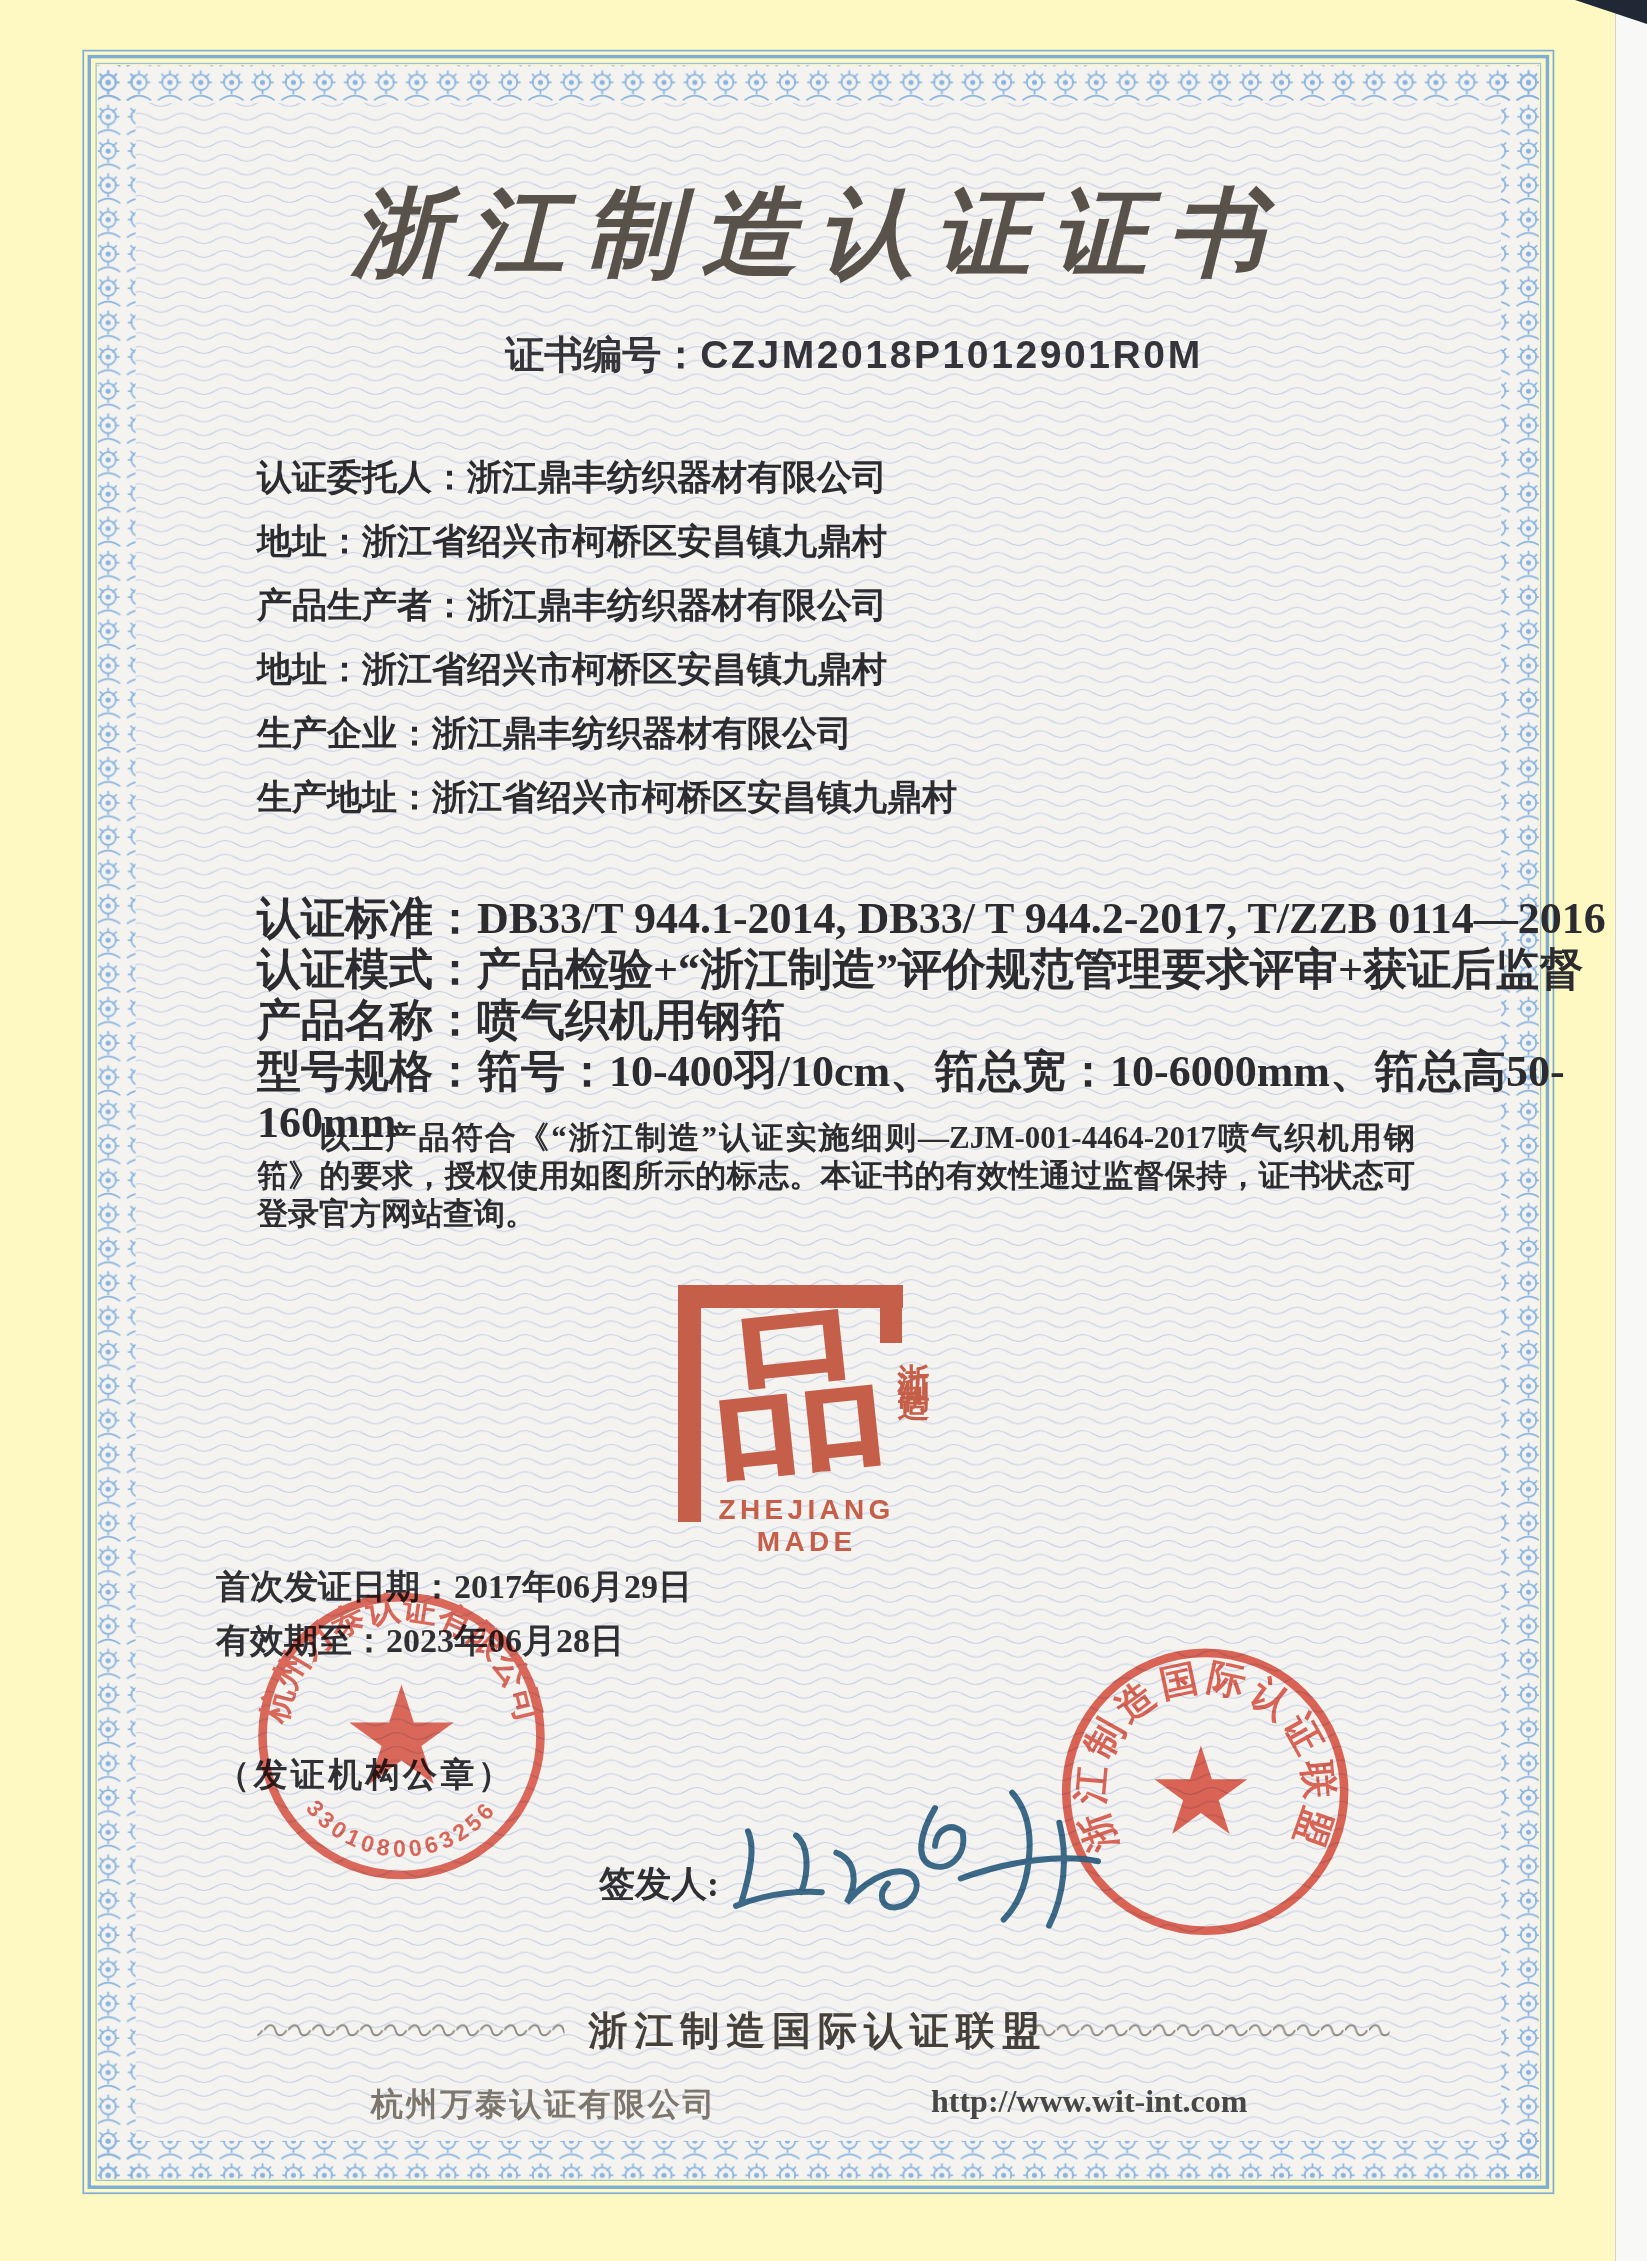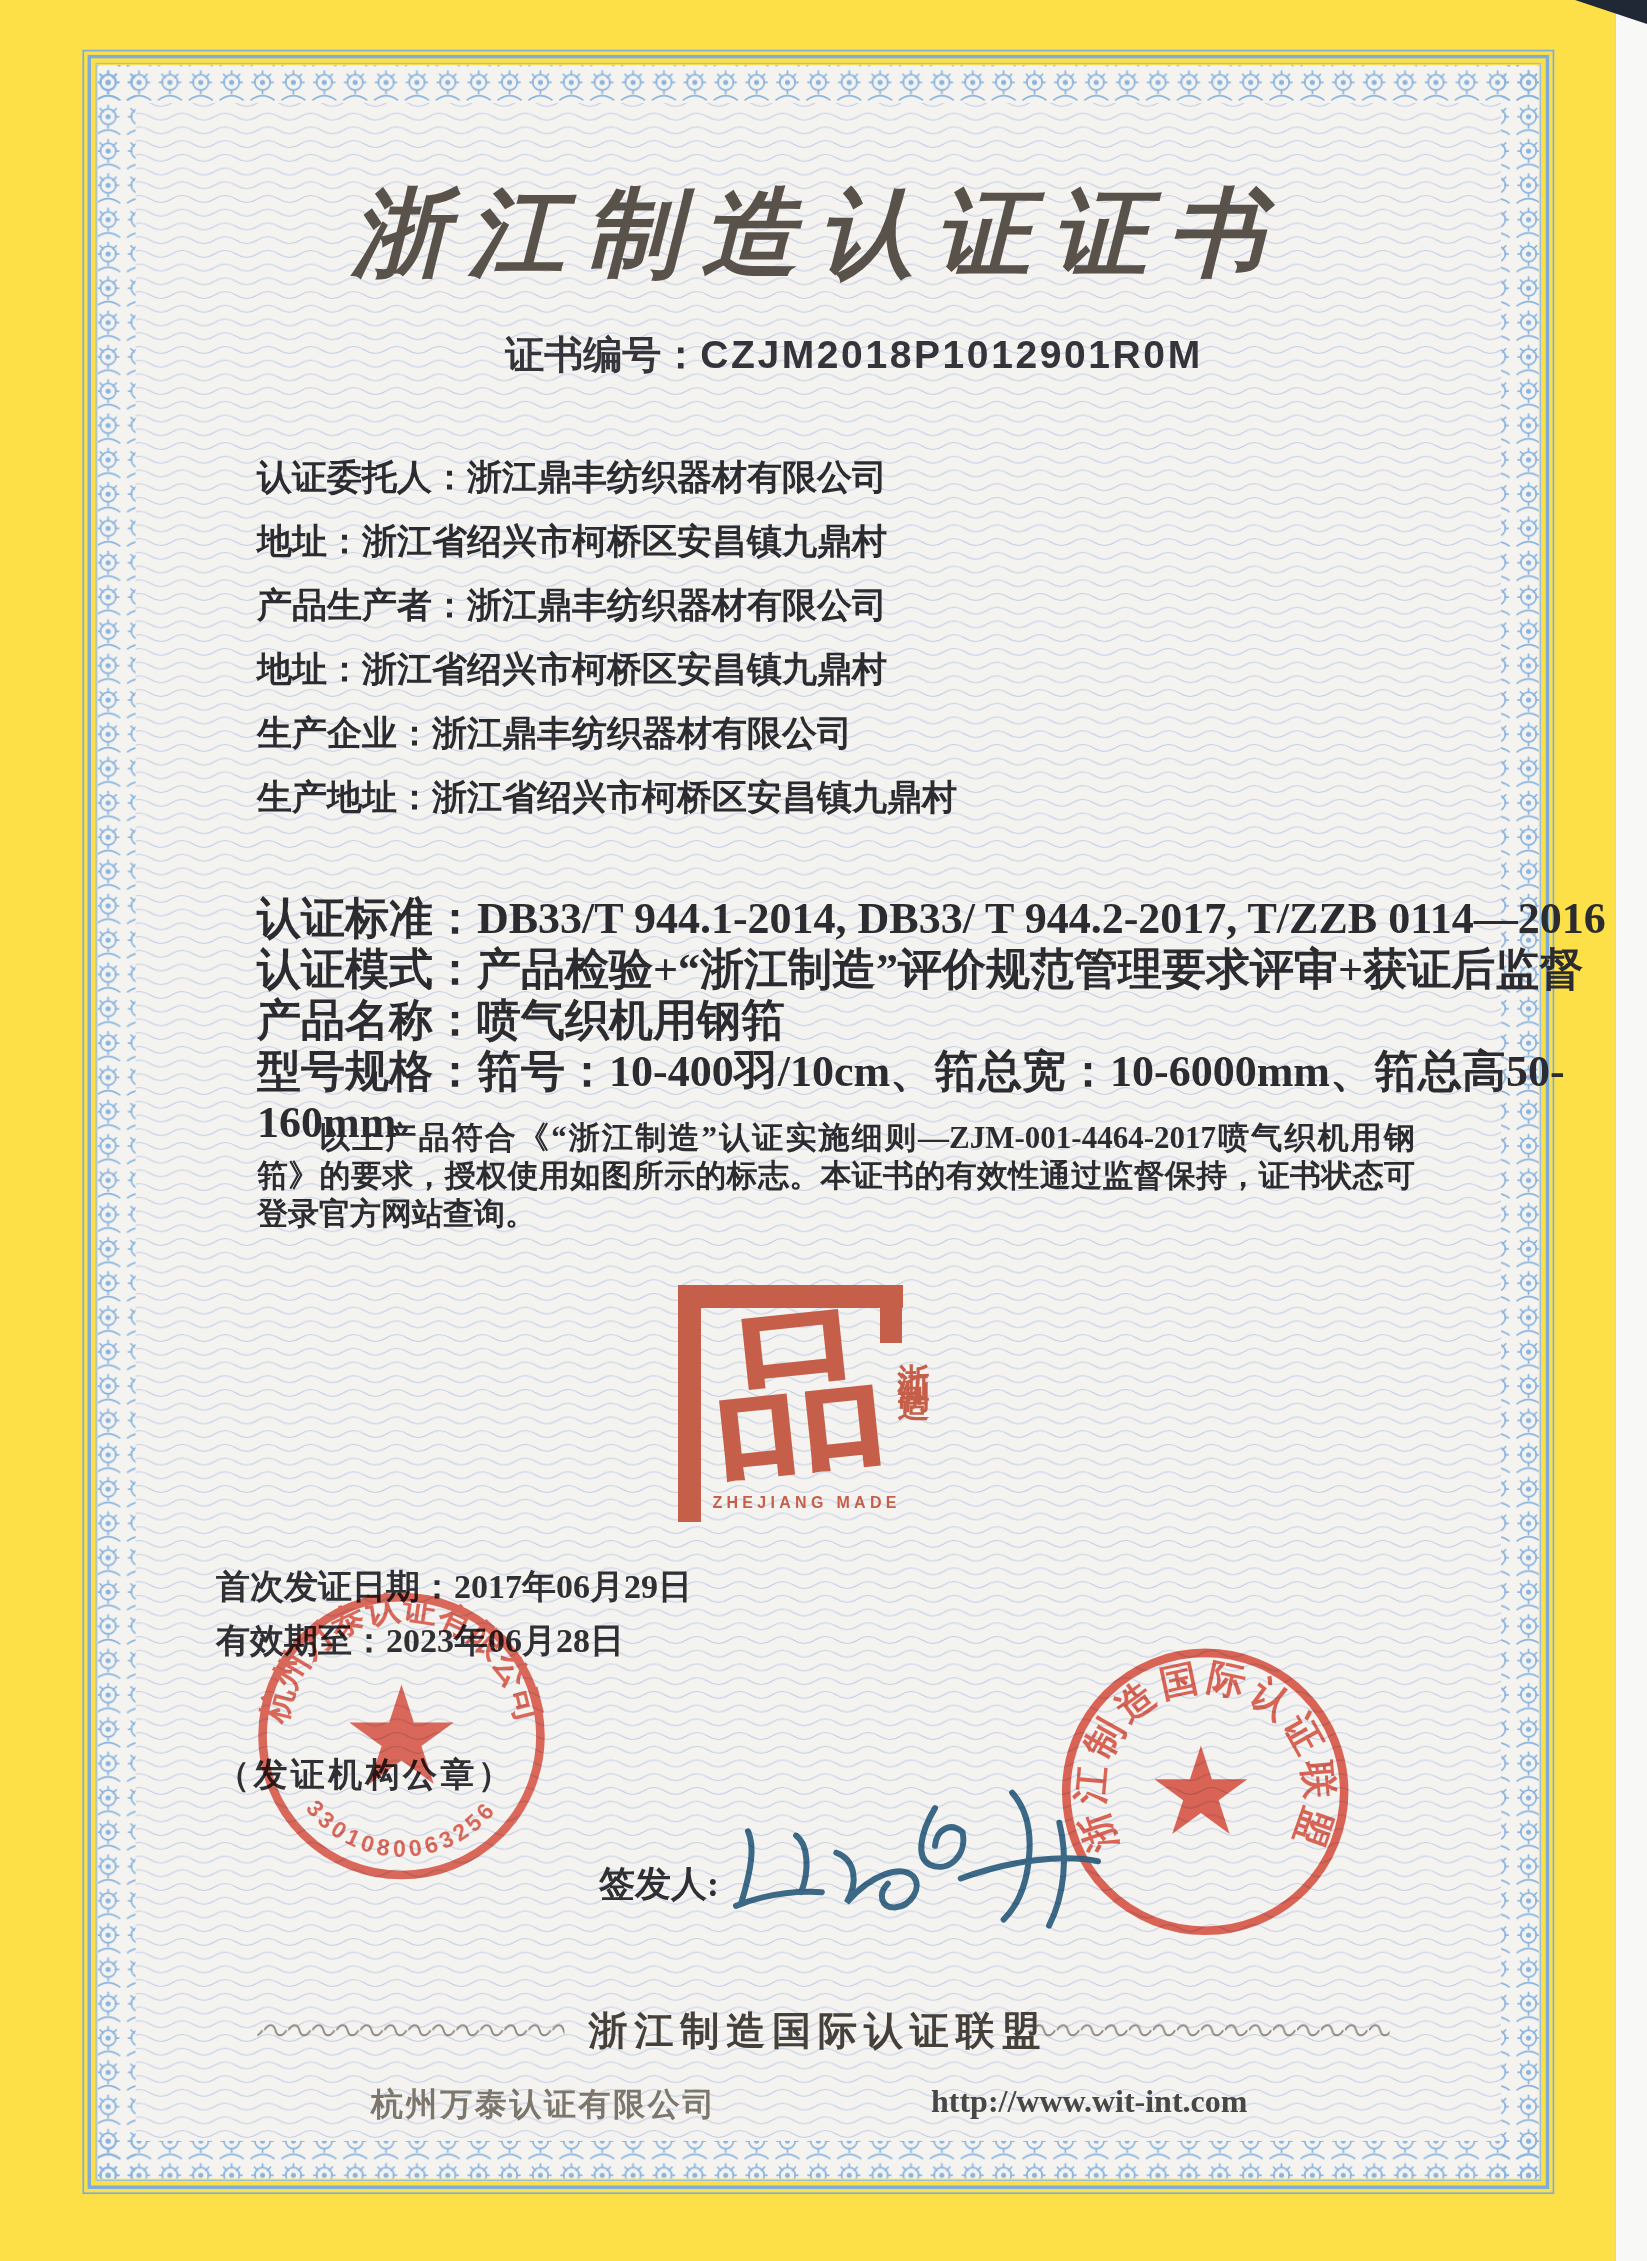--- a/index.html
+++ b/index.html
@@ -1,16 +1,16 @@
 <!DOCTYPE html>
 <html style="font-size:13.7px"><head>
 <meta charset="utf-8">
 <style>
   html,body{margin:0;padding:0;background:#d6d6d4;}
-  .page{position:relative;width:1647px;height:2261px;background:#fde047;overflow:hidden;
+  .page{position:relative;width:1647px;height:2261px;background:#fef9c3;overflow:hidden;
         font-family:"Liberation Serif","DejaVu Serif",serif;color:#2e2e30;}
   .abs{position:absolute;}
   svg.layer{position:absolute;left:0;top:0;display:block;}
   #bg{z-index:0;}
   .txt{z-index:2;}
   #fg{z-index:3;pointer-events:none;mix-blend-mode:multiply;}
 
   .title{left:82px;width:1472px;top:170px;text-align:center;font-size:96px;font-weight:700;
          font-style:italic;letter-spacing:20.6px;color:#59524b;}
   .certno{left:82px;width:1472px;top:328px;text-align:center;font-size:39px;font-weight:700;color:#34343a;margin-left:36px;}
@@ -23,21 +23,21 @@
 
   .logo{left:678px;top:1285px;width:257px;height:250px;}
   .logo .bar{position:absolute;background:#c65f49;}
   .logo .topbar{left:0;top:0;width:225px;height:23px;}
   .logo .cornerbar{left:202px;top:0;width:22px;height:58px;}
   .logo .leftbar{left:0;top:0;width:23px;height:237px;}
   .logo .mark{position:absolute;left:29px;top:15.4px;width:182px;height:189px;font-size:170px;line-height:189px;
               text-align:center;color:#c65f49;font-weight:700;transform:rotate(-6deg);}
   .logo .side{position:absolute;left:214px;top:53px;writing-mode:vertical-rl;font-size:32px;letter-spacing:8.6px;
               color:#c65f49;font-weight:700;}
-  .logo .made{position:absolute;left:-3.4px;top:209px;width:264px;text-align:center;font-size:16px;font-weight:700;
+  .logo .made{position:absolute;left:-3.4px;top:209px;width:264px;text-align:center;font-size:28px;font-weight:700;
               letter-spacing:4.3px;color:#c65f49;font-family:"Liberation Sans","DejaVu Sans",sans-serif;}
 
   .dates{left:216px;top:1560px;font-size:34px;font-weight:700;line-height:54px;color:#303034;}
   .sealnote{left:216px;top:1752px;font-size:34px;font-weight:600;letter-spacing:3.4px;color:#303034;}
   .issuer{left:599px;top:1860px;font-size:36px;font-weight:600;color:#303034;}
   .banner{left:82px;width:1472px;top:2004px;text-align:center;font-size:39px;font-weight:700;
           letter-spacing:6.9px;color:#45413a;}
   .footer-company{left:371px;top:2083px;font-size:32px;font-weight:600;letter-spacing:2.6px;color:#7c766c;}
   .footer-url{left:931px;top:2083px;font-size:32px;font-weight:600;color:#474745;}
 

